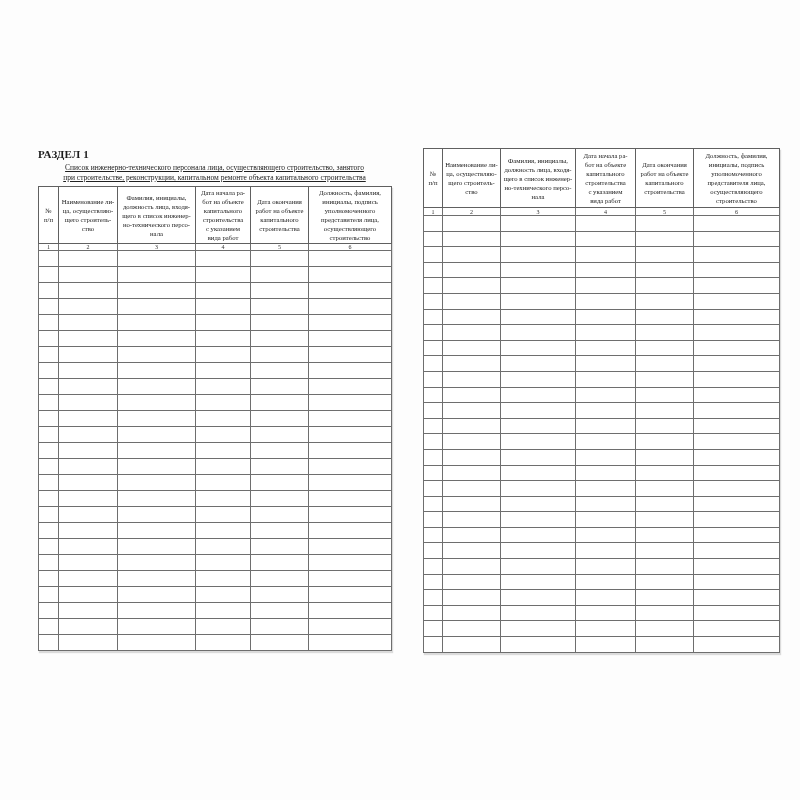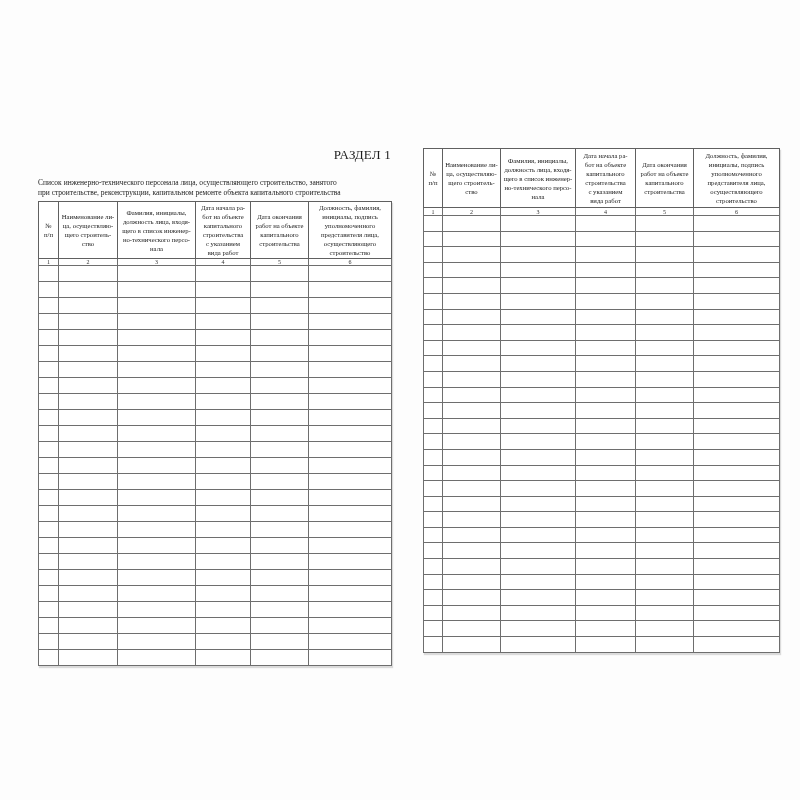--- a/index.html
+++ b/index.html
@@ -10,34 +10,35 @@
     color: #2a2a2a;
     overflow: hidden;
   }
   .canvas { position: relative; width: 800px; height: 800px; background: #fdfdfd; }
 
   .page { position: absolute; }
   .page-left  { left: 38px;  top: 149px; width: 353px; }
   .page-right { left: 423px; top: 148px; width: 356px; }
 
   .section-title {
-    text-align: right;
-    font-weight: normal;
-    font-size: 13px;
+    text-align: left;
+    font-weight: bold;
+    font-size: 11px;
     line-height: 11px;
     color: #1c1c1c;
     letter-spacing: 0.2px;
   }
   .section-subtitle {
-    text-align: left;
+    text-align: center;
     font-size: 7.5px;
     line-height: 10px;
     color: #222;
     white-space: pre-line;
-    margin-top: 18px;
+    margin-top: 3px;
+    text-decoration: underline;
   }
 
   table.journal {
     border-collapse: collapse;
     table-layout: fixed;
     width: 100%;
     background: #fff;
     box-shadow: 1px 2px 1px rgba(120,120,120,0.25);
   }
   .page-left table.journal { margin-top: 3px; }

